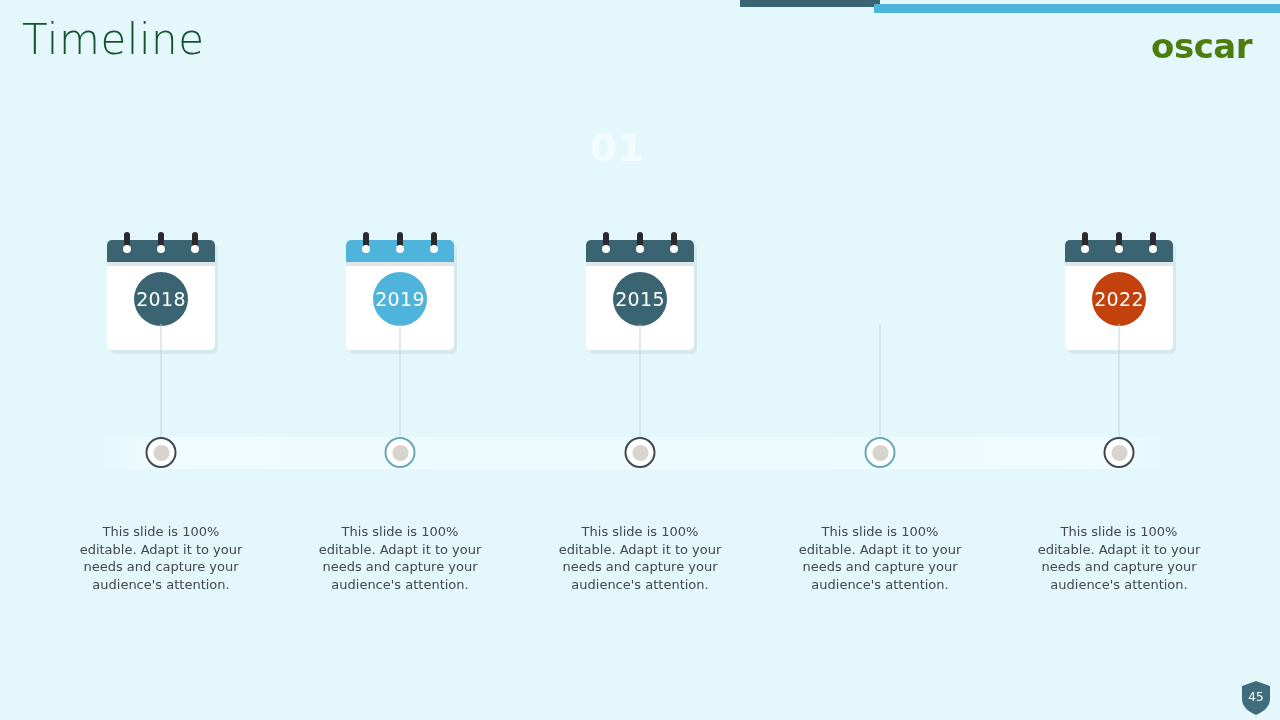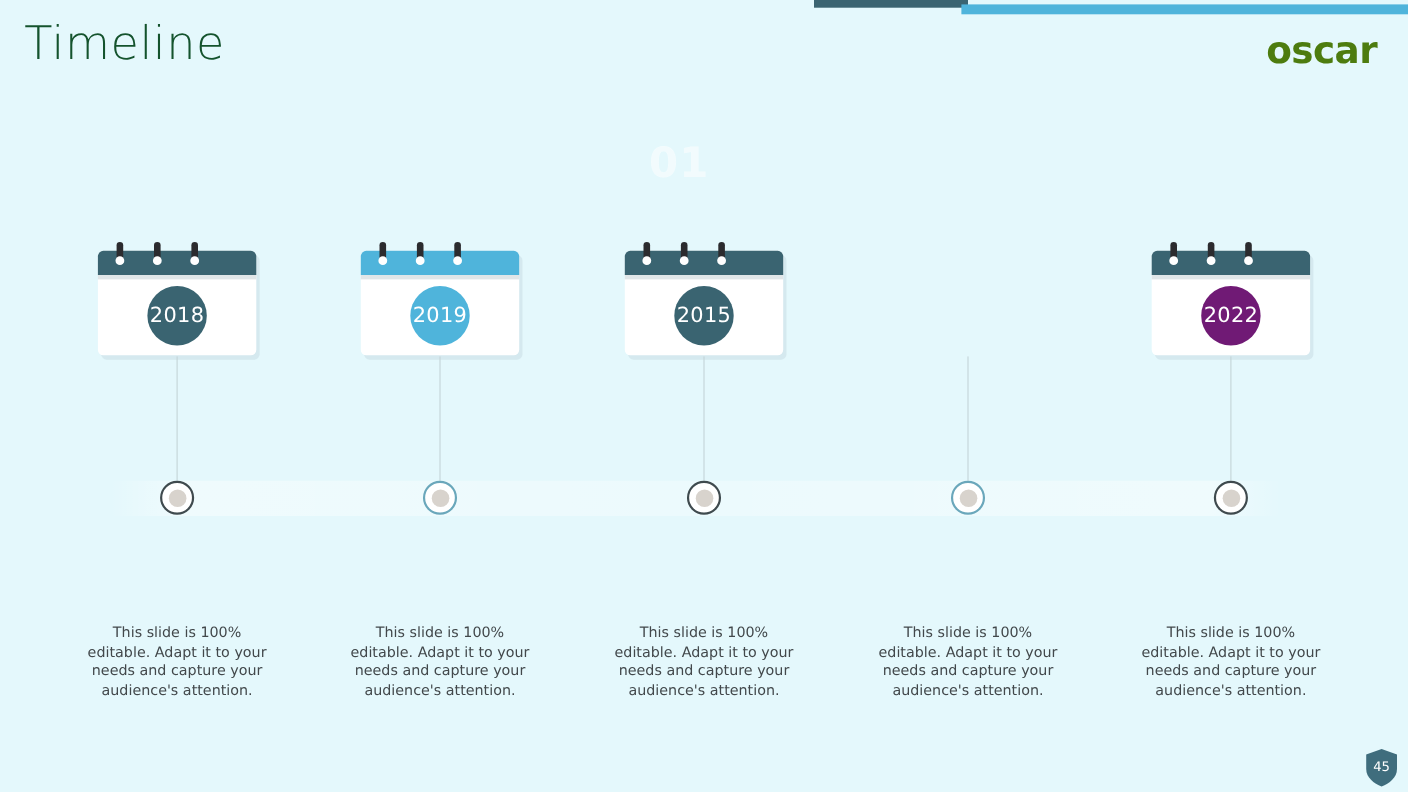--- a/index.html
+++ b/index.html
@@ -106,28 +106,27 @@
   .item.i0 { left:  41px; }
   .item.i1 { left: 280px; }
   .item.i2 { left: 520px; }
   .item.i3 { left: 760px; }
   .item.i4 { left: 999px; }
 
   
   .calendar {
     position: absolute;
     left: 50%;
-    top: 228px;
+    top: 240px;
     transform: translateX(-50%);
     width: 108px;
-    height: 95px;
+    height: 110px;
     background: #ffffff;
     border-radius: 5px;
     box-shadow: 3px 4px 0 rgba(180,200,208,0.30);
-    padding-left: 36px;
   }
   .cal-header {
     position: absolute;
     left: 0; top: 0;
     width: 100%;
     height: 22px;
     border-radius: 5px 5px 0 0;
   }
   .cal-sep {
     position: absolute;
@@ -230,21 +229,20 @@
     position: absolute;
     left: 50%;
     top: 523px;
     transform: translateX(-50%);
     width: 176px;
     text-align: center;
     font-size: 13px;
     line-height: 17.6px;
     color: #42484b;
     font-family: "DejaVu Sans", sans-serif;
-    margin-top: 44px;
   }
 
   
   .page-badge {
     position: absolute;
     right: 8px;
     bottom: 4px;
     width: 32px;
     height: 36px;
   }
@@ -384,21 +382,21 @@
           </div>
         <div class="ring r1">
             <div class="pin"></div>
             <div class="hole"></div>
           </div>
         <div class="ring r2">
             <div class="pin"></div>
             <div class="hole"></div>
           </div>
       </div>
-      <div class="cal-disc" style="background:#701a75">
+      <div class="cal-disc" style="background:#c2410c">
         <span class="cal-year">2022</span>
       </div>
     </div>
     <div class="connector"></div>
     <div class="dot dark">
       <div class="dot-core"></div>
     </div>
     <div class="desc">This slide is 100% editable. Adapt it to your needs and capture your audience's attention.</div>
   </div>
 

